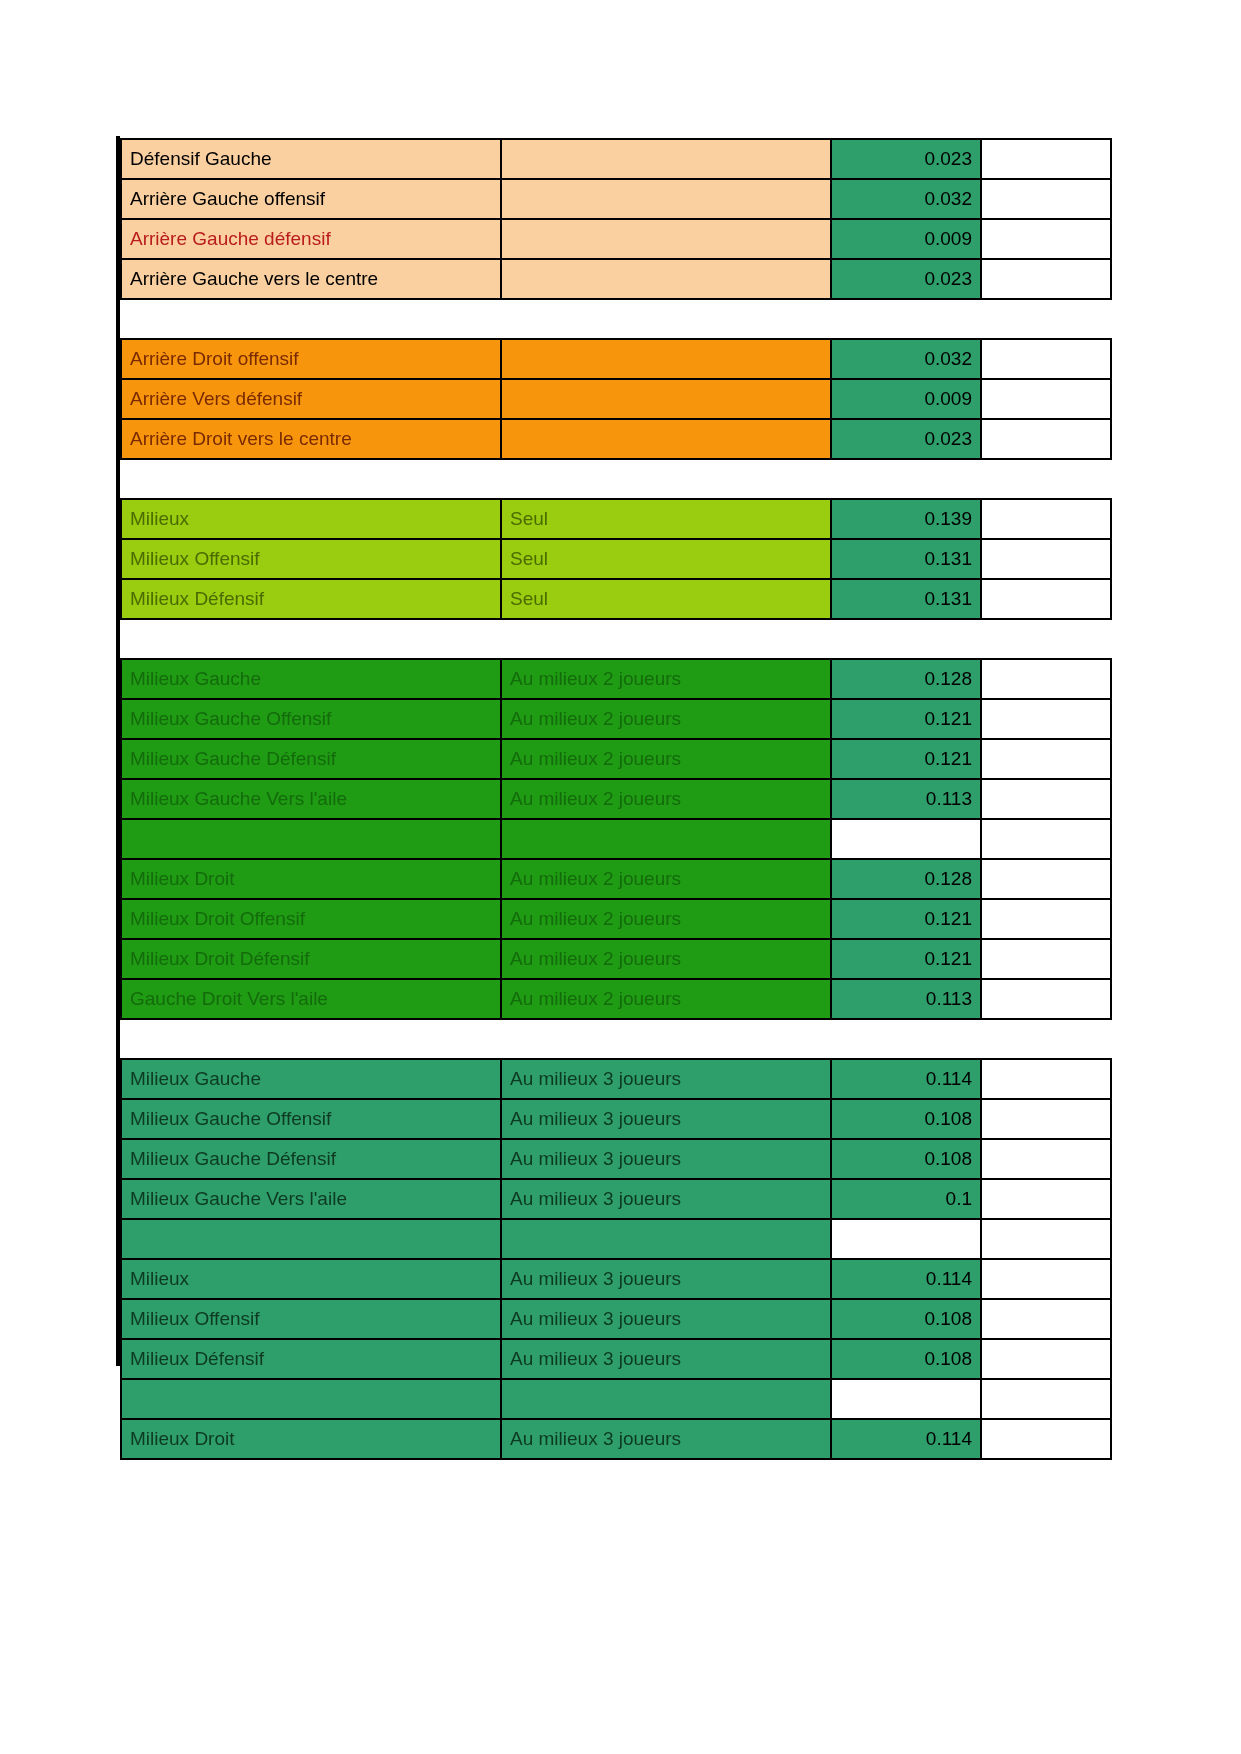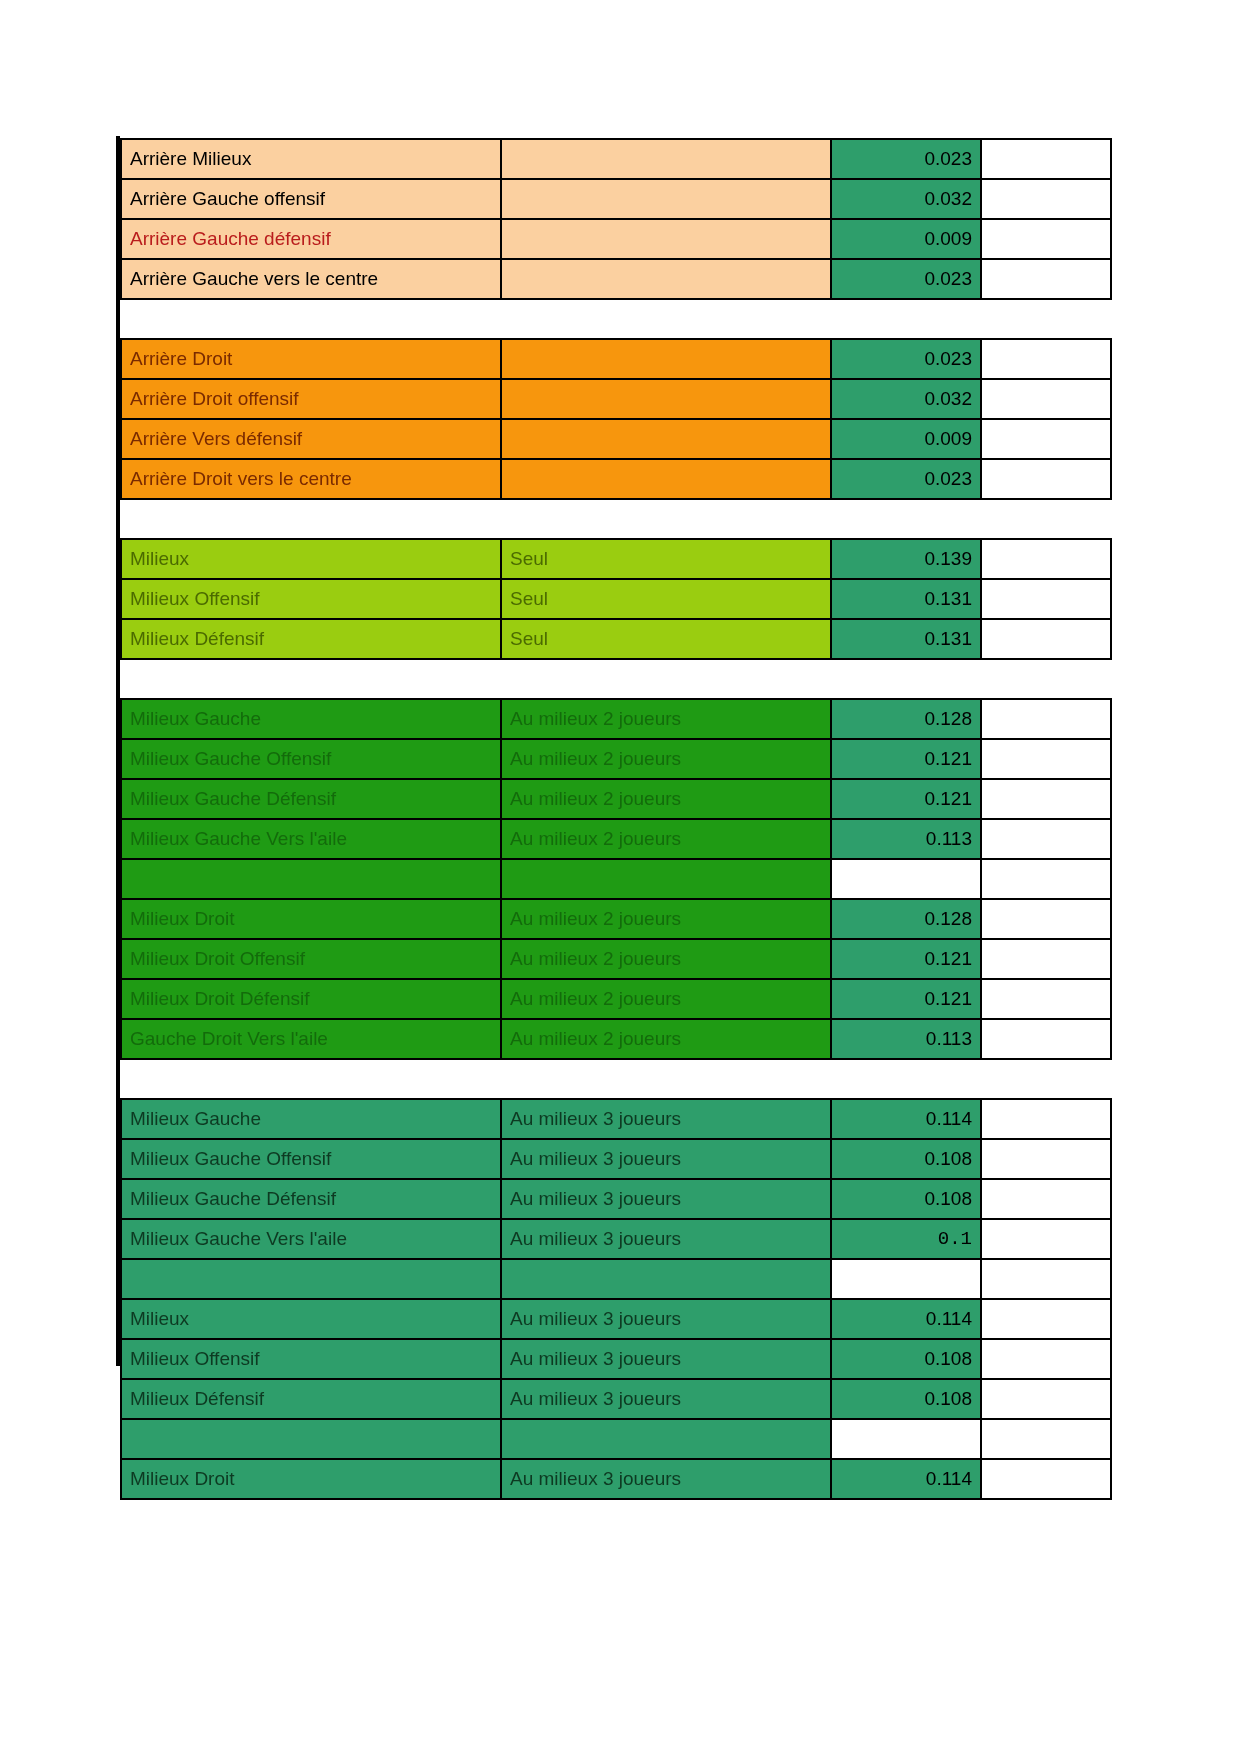--- a/index.html
+++ b/index.html
@@ -92,21 +92,21 @@
 <div id="sheet">
   <table class="grid">
     <colgroup>
       <col class="c1">
         <col class="c2">
         <col class="c3">
         <col class="c4">
     </colgroup>
     <tbody id="tbody">
         <tr>
-          <td class="bordered" style="background: rgb(251, 208, 160); color: rgb(0, 0, 0);">Arrière Milieux</td>
+          <td class="bordered" style="background: rgb(251, 208, 160); color: rgb(0, 0, 0);">Défensif Gauche</td>
           <td class="bordered" style="background: rgb(251, 208, 160); color: rgb(0, 0, 0);"></td>
           <td class="bordered val" style="background: rgb(46, 158, 107);">0.023</td>
           <td class="bordered tail"></td>
         </tr>
         <tr>
           <td class="bordered" style="background: rgb(251, 208, 160); color: rgb(0, 0, 0);">Arrière Gauche offensif</td>
           <td class="bordered" style="background: rgb(251, 208, 160); color: rgb(0, 0, 0);"></td>
           <td class="bordered val" style="background: rgb(46, 158, 107);">0.032</td>
           <td class="bordered tail"></td>
         </tr>
@@ -122,26 +122,20 @@
           <td class="bordered val" style="background: rgb(46, 158, 107);">0.023</td>
           <td class="bordered tail"></td>
         </tr>
         <tr class="spacer">
           <td></td>
           <td></td>
           <td></td>
           <td></td>
         </tr>
         <tr>
-          <td class="bordered" style="background: rgb(247, 150, 13); color: rgb(122, 42, 0);">Arrière Droit</td>
-          <td class="bordered" style="background: rgb(247, 150, 13); color: rgb(122, 42, 0);"></td>
-          <td class="bordered val" style="background: rgb(46, 158, 107);">0.023</td>
-          <td class="bordered tail"></td>
-        </tr>
-        <tr>
           <td class="bordered" style="background: rgb(247, 150, 13); color: rgb(122, 42, 0);">Arrière Droit offensif</td>
           <td class="bordered" style="background: rgb(247, 150, 13); color: rgb(122, 42, 0);"></td>
           <td class="bordered val" style="background: rgb(46, 158, 107);">0.032</td>
           <td class="bordered tail"></td>
         </tr>
         <tr>
           <td class="bordered" style="background: rgb(247, 150, 13); color: rgb(122, 42, 0);">Arrière Vers défensif</td>
           <td class="bordered" style="background: rgb(247, 150, 13); color: rgb(122, 42, 0);"></td>
           <td class="bordered val" style="background: rgb(46, 158, 107);">0.009</td>
           <td class="bordered tail"></td>
@@ -256,21 +250,21 @@
         </tr>
         <tr>
           <td class="bordered" style="background: rgb(46, 158, 107); color: rgb(13, 58, 34);">Milieux Gauche Défensif</td>
           <td class="bordered" style="background: rgb(46, 158, 107); color: rgb(13, 58, 34);">Au milieux 3 joueurs</td>
           <td class="bordered val" style="background: rgb(46, 158, 107);">0.108</td>
           <td class="bordered tail"></td>
         </tr>
         <tr>
           <td class="bordered" style="background: rgb(46, 158, 107); color: rgb(13, 58, 34);">Milieux Gauche Vers l'aile</td>
           <td class="bordered" style="background: rgb(46, 158, 107); color: rgb(13, 58, 34);">Au milieux 3 joueurs</td>
-          <td class="bordered val" style="background: rgb(46, 158, 107); font-family: Liberation Mono, monospace;">0.1</td>
+          <td class="bordered val" style="background: rgb(46, 158, 107);">0.1</td>
           <td class="bordered tail"></td>
         </tr>
         <tr>
           <td class="bordered" style="background: rgb(46, 158, 107); color: rgb(13, 58, 34);"></td>
           <td class="bordered" style="background: rgb(46, 158, 107); color: rgb(13, 58, 34);"></td>
           <td class="bordered val val-empty" style="background: rgb(255, 255, 255);"></td>
           <td class="bordered tail"></td>
         </tr>
         <tr>
           <td class="bordered" style="background: rgb(46, 158, 107); color: rgb(13, 58, 34);">Milieux</td>

